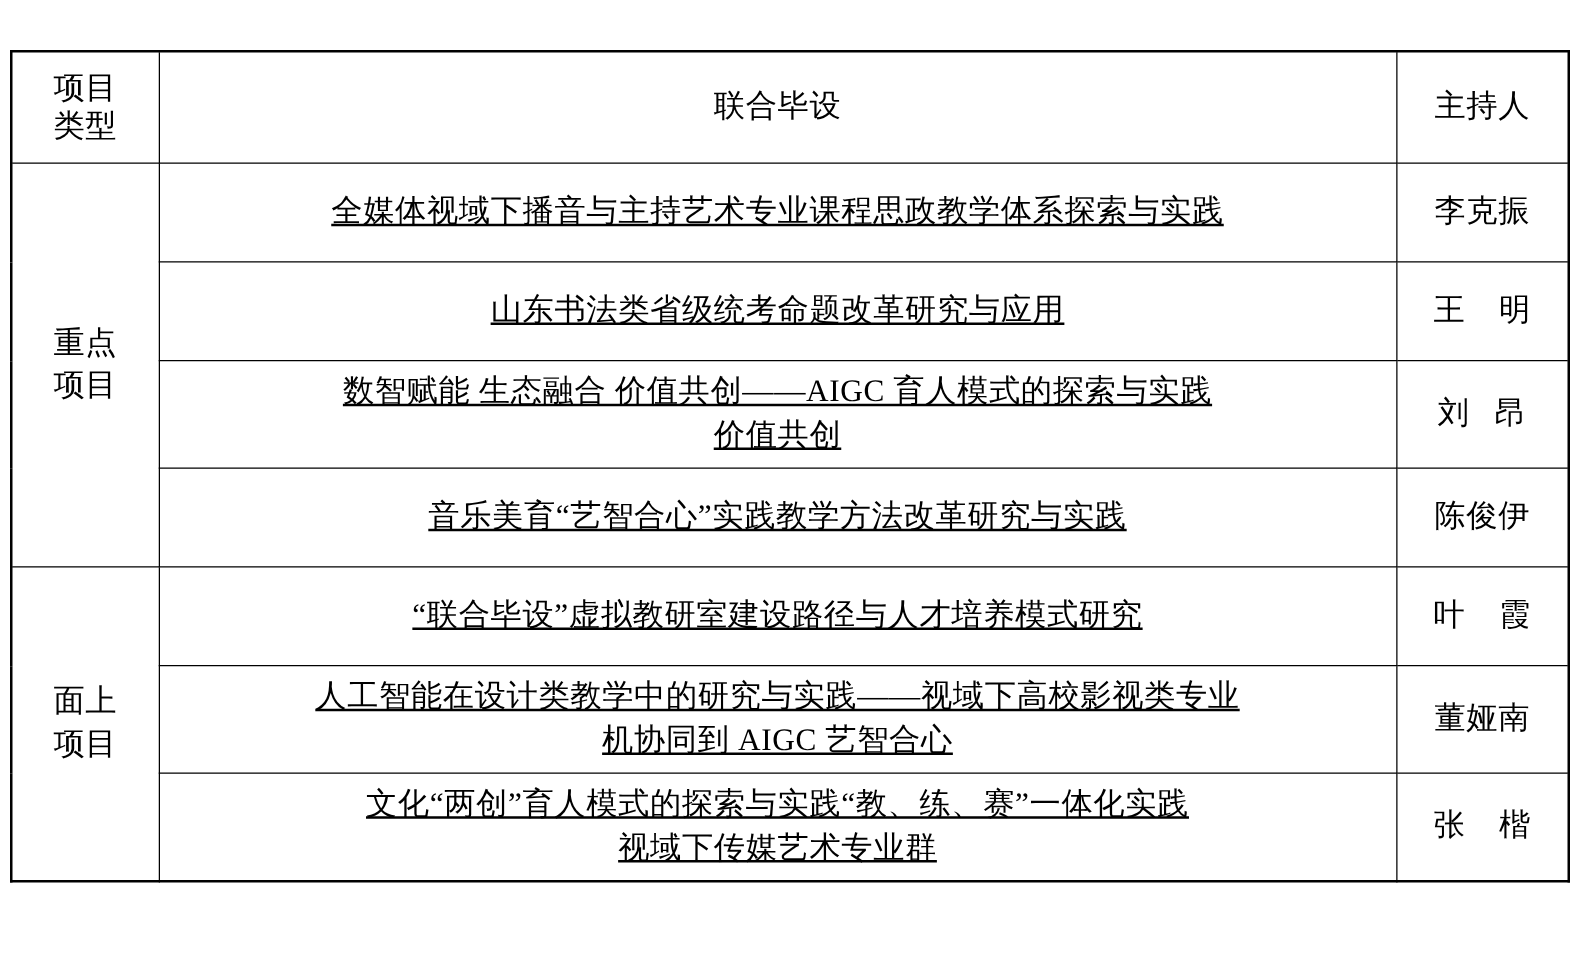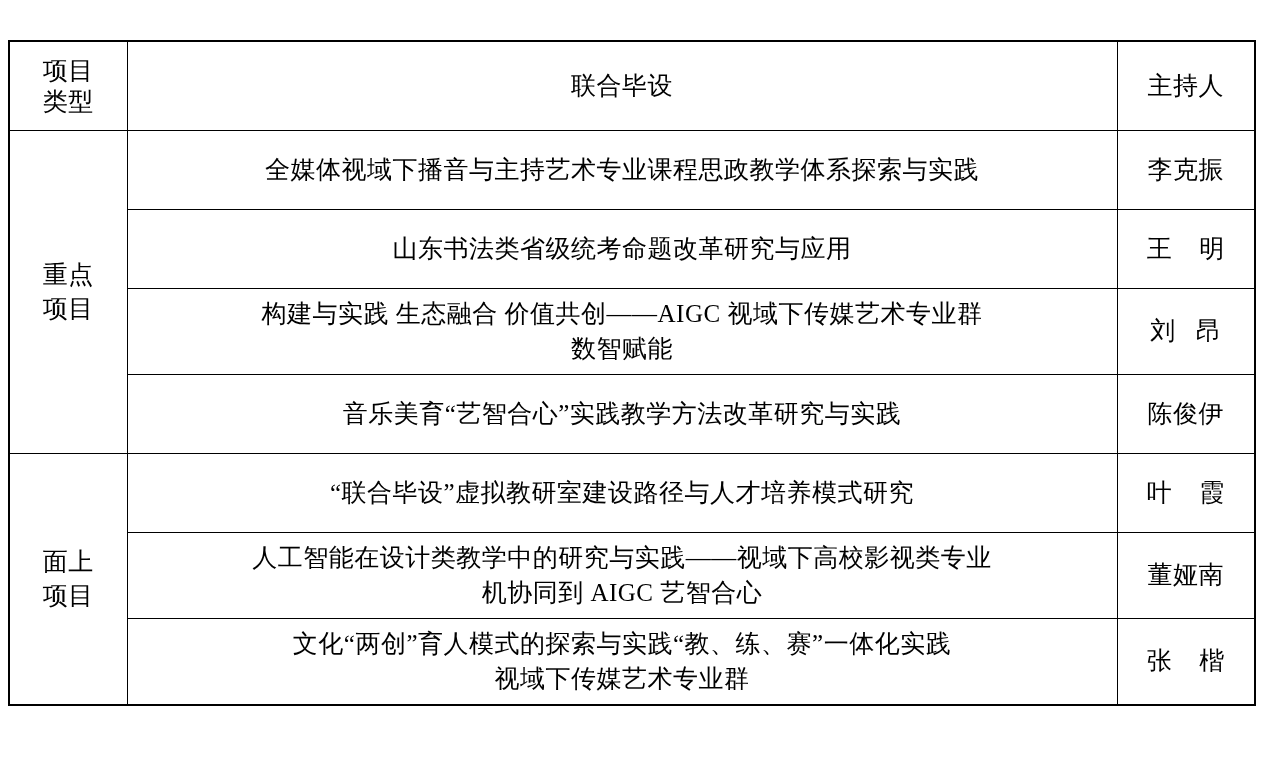--- a/index.html
+++ b/index.html
@@ -58,20 +58,21 @@
   .type-cell {
     font-size: 25px;
     line-height: 1.5;
   }
   .type-cell .l {
     display: block;
   }
   .name-cell {
     padding: 10px 14px;
     text-align: center;
+    text-decoration: underline;
   }
   .name-cell .line {
     display: block;
     white-space: nowrap;
   }
   .host-cell {
     font-size: 25px;
     white-space: pre;
   }
   .row-h1 { height: 78px; }
@@ -113,22 +114,22 @@
         <td class="host-cell row-h1">李克振</td>
       </tr>
       <tr>
         <td class="name-cell row-h1">
           <span class="line">山东书法类省级统考命题改革研究与应用</span>
         </td>
         <td class="host-cell row-h1">王    明</td>
       </tr>
       <tr>
         <td class="name-cell row-h2">
-          <span class="line">构建与实践  生态融合  价值共创——AIGC 视域下传媒艺术专业群</span>
-          <span class="line">数智赋能</span>
+          <span class="line">数智赋能  生态融合  价值共创——AIGC 育人模式的探索与实践</span>
+          <span class="line">价值共创</span>
         </td>
         <td class="host-cell row-h2">刘   昂</td>
       </tr>
       <tr>
         <td class="name-cell row-h1">
           <span class="line">音乐美育“艺智合心”实践教学方法改革研究与实践</span>
         </td>
         <td class="host-cell row-h1">陈俊伊</td>
       </tr>
 

